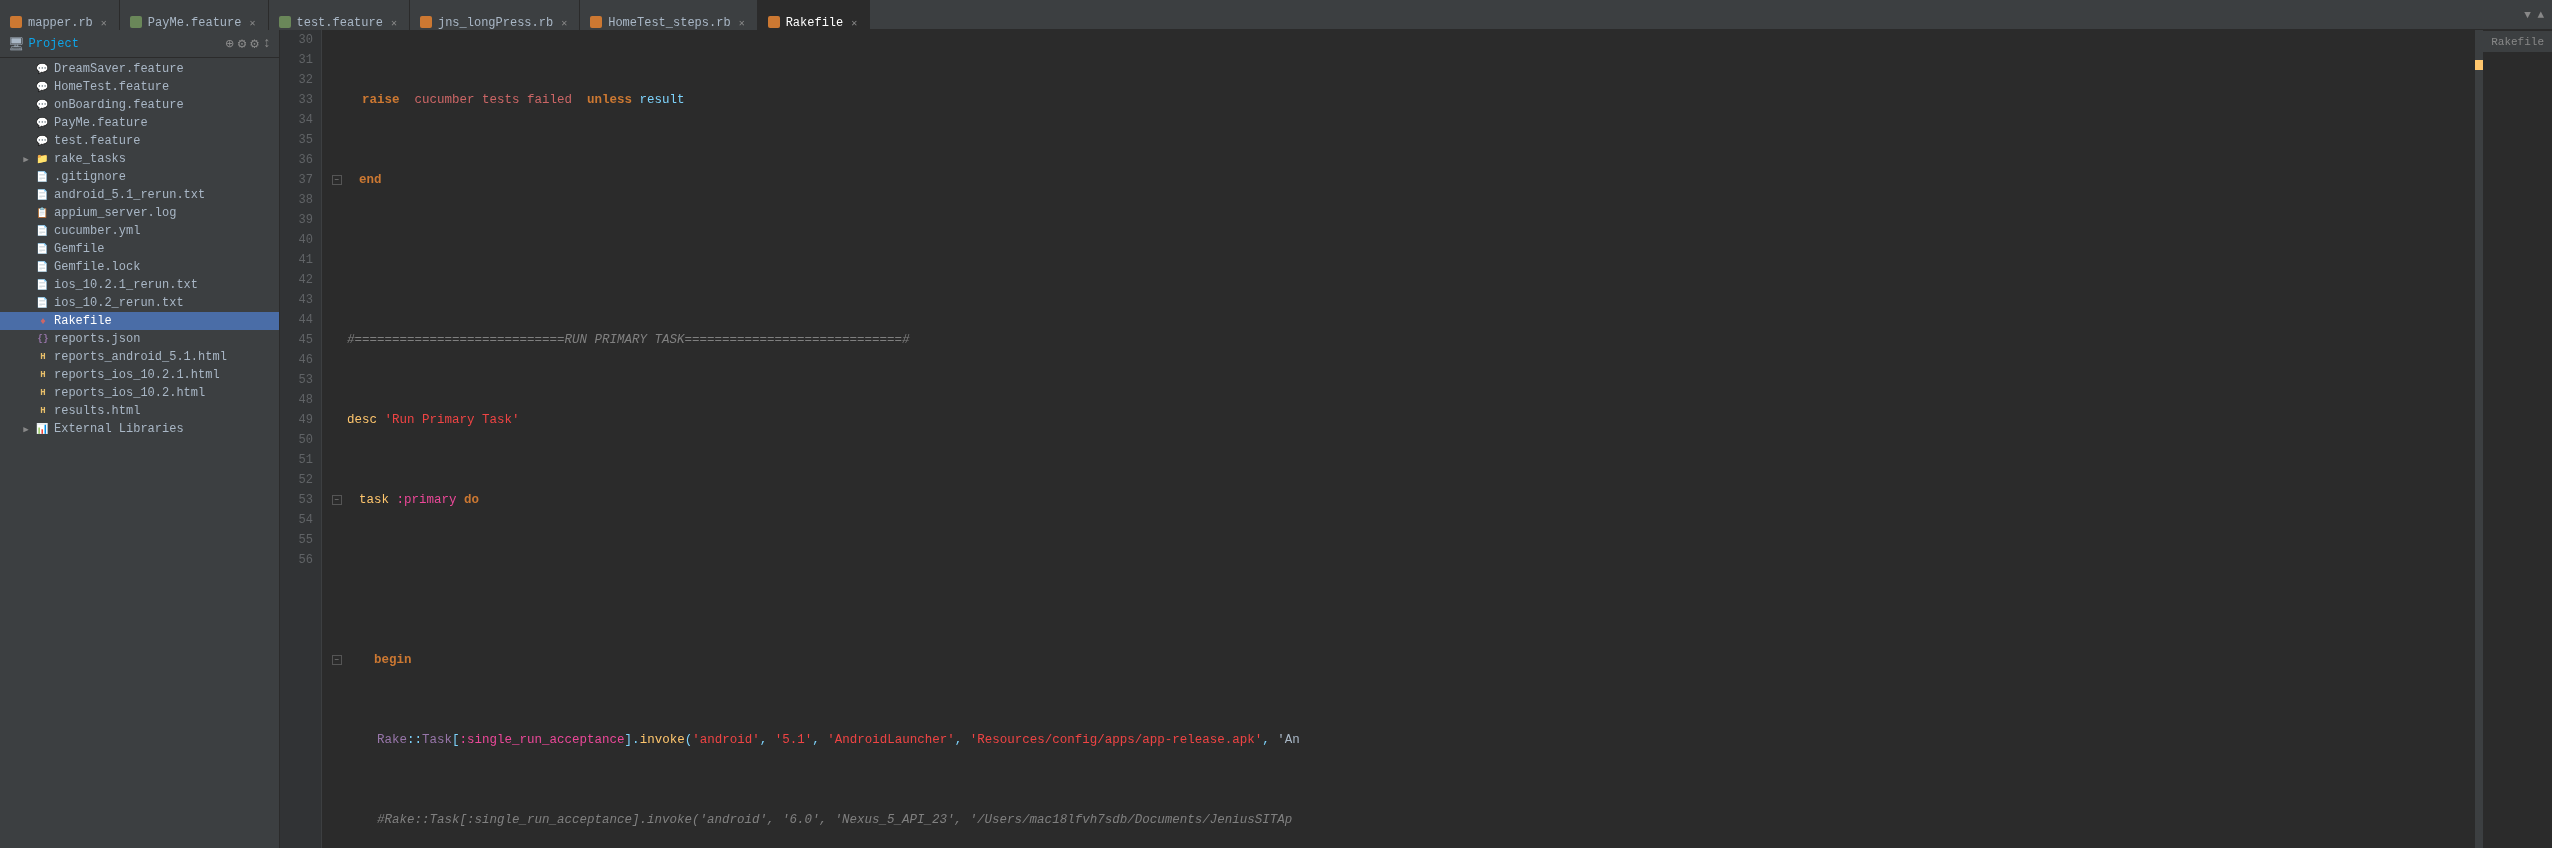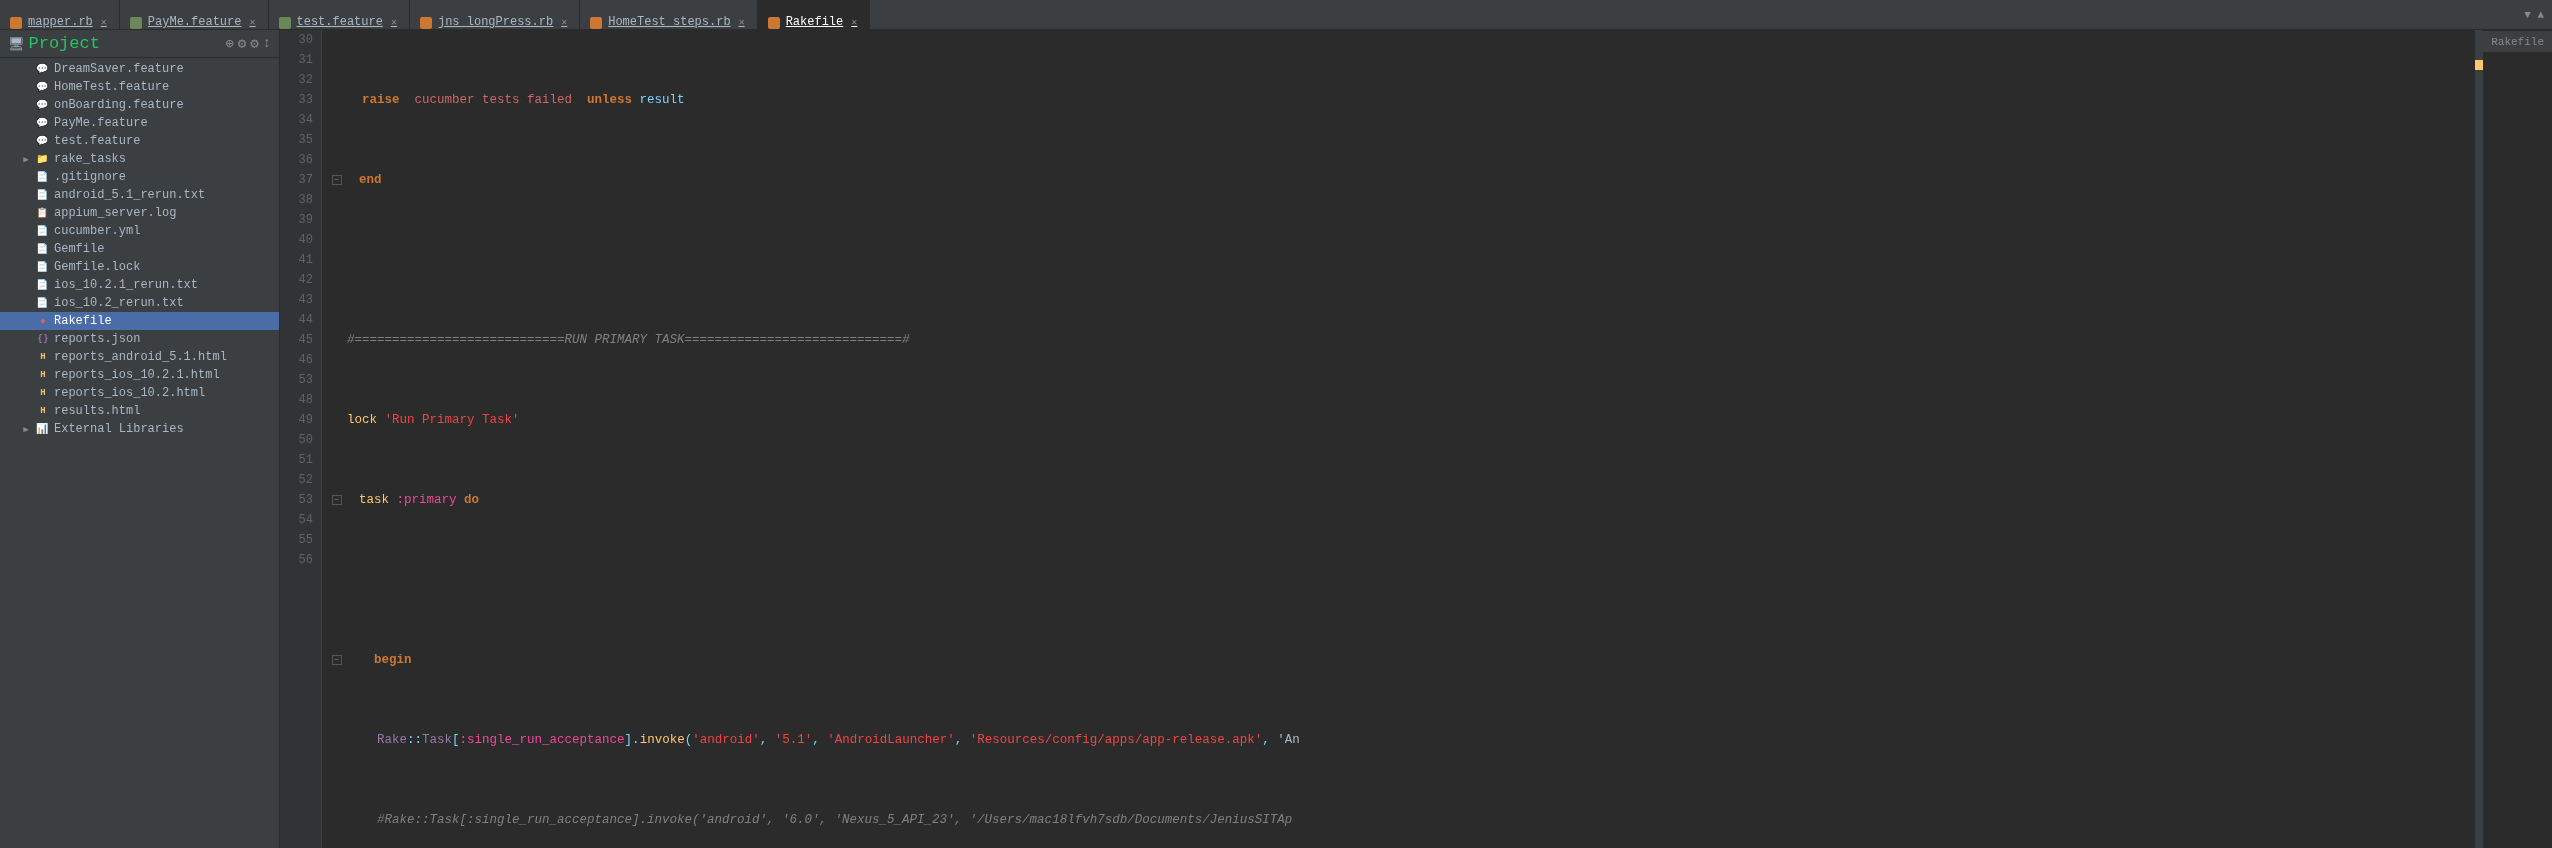--- a/index.html
+++ b/index.html
@@ -18,30 +18,29 @@
     .tab-bar {
       display: flex;
       background: #3c3f41;
       border-bottom: 1px solid #2b2b2b;
       height: 30px;
       align-items: stretch;
       flex-shrink: 0;
     }
     .tab {
       display: flex;
-      align-items: flex-end;
-      padding: 0 10px;
+      align-items: flex-start;
+      padding: 16px 10px;
       border-right: 1px solid #2b2b2b;
       font-size: 12px;
       color: #a9b7c6;
       cursor: pointer;
       gap: 6px;
       white-space: nowrap;
       background: #3c3f41;
-      text-decoration: underline;
     }
     .tab.active {
       background: #2b2b2b;
       color: #ffffff;
     }
     .tab .close-btn {
       color: #888;
       font-size: 10px;
       cursor: pointer;
       padding: 1px 2px;
@@ -82,22 +81,22 @@
     .sidebar-header {
       display: flex;
       align-items: center;
       padding: 4px 8px;
       background: #3c3f41;
       border-bottom: 1px solid #2b2b2b;
       height: 28px;
       gap: 4px;
     }
     .sidebar-header-title {
-      font-size: 17px;
-      color: #22c55e;
+      font-size: 12px;
+      color: #0ea5e9;
       flex: 1;
     }
     .sidebar-header-icons {
       display: flex;
       gap: 4px;
       color: #888;
       font-size: 14px;
     }
     .sidebar-content {
       overflow-y: auto;
@@ -416,21 +415,21 @@
           <span class="fold-icon">−</span><span class="plain">  </span><span class="kw">end</span>
         </div>
         
         <div class="code-line">&nbsp;</div>
         
         <div class="code-line">
           <span class="plain">  </span><span class="comment">#============================RUN PRIMARY TASK=============================#</span>
         </div>
         
         <div class="code-line">
-          <span class="plain">  </span><span class="fn">lock</span><span class="plain"> </span><span class="str">'Run Primary Task'</span>
+          <span class="plain">  </span><span class="fn">desc</span><span class="plain"> </span><span class="str">'Run Primary Task'</span>
         </div>
         
         <div class="code-line">
           <span class="fold-icon">−</span><span class="plain">  </span><span class="fn">task</span><span class="plain"> </span><span class="sym">:primary</span><span class="plain"> </span><span class="kw">do</span>
         </div>
         
         <div class="code-line">&nbsp;</div>
         
         <div class="code-line">
           <span class="fold-icon">−</span><span class="plain">    </span><span class="kw">begin</span>

